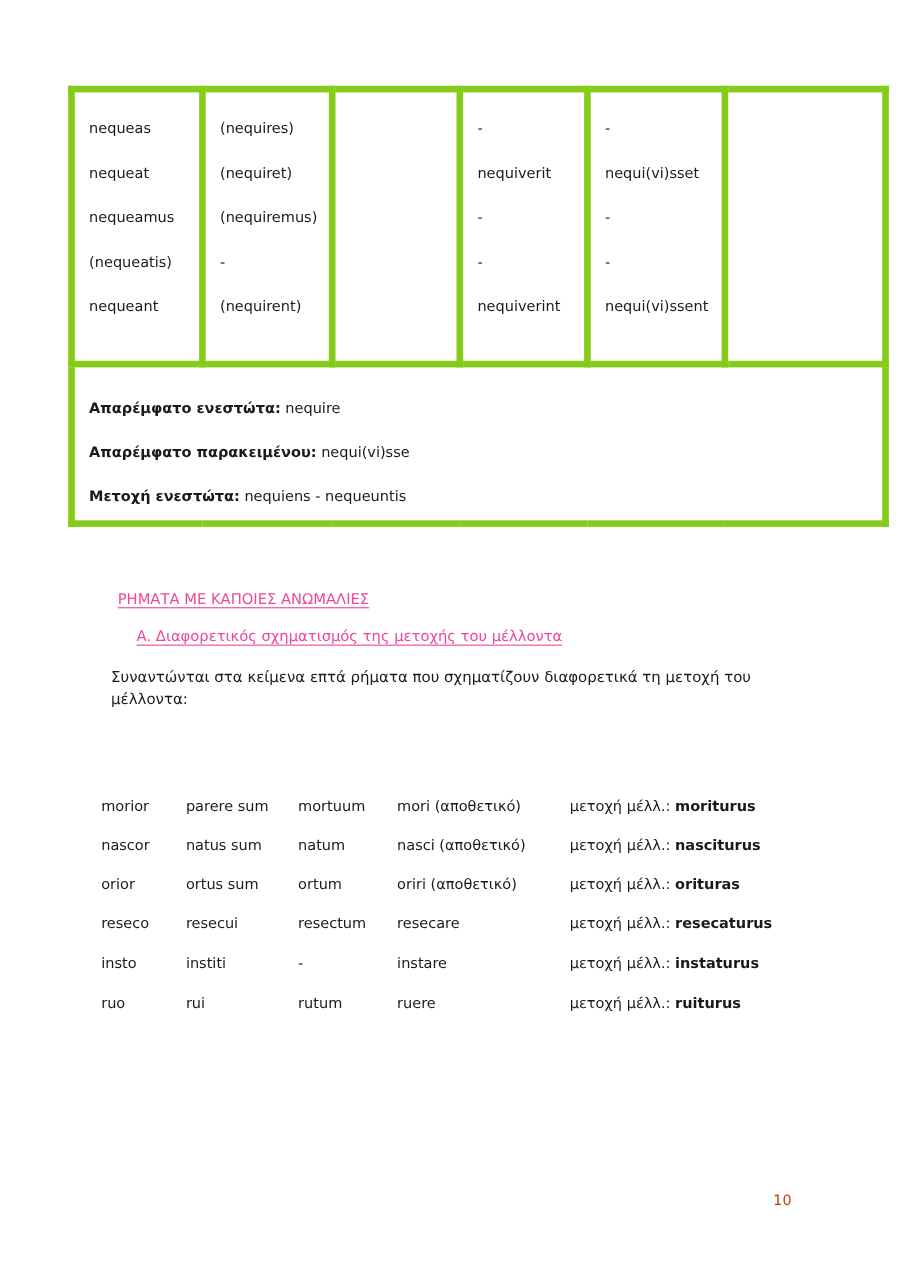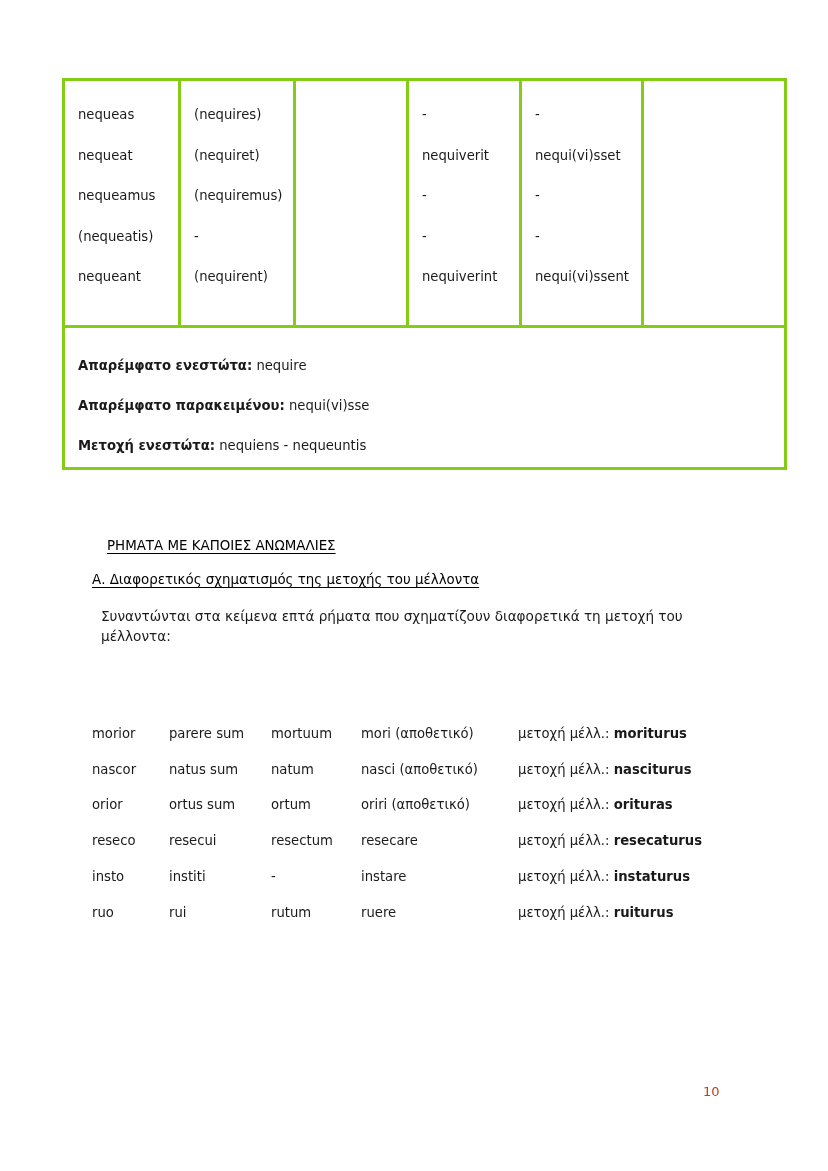--- a/index.html
+++ b/index.html
@@ -19,21 +19,21 @@
   
   .verb-table {
     position: absolute;
     left: 62px;
     top: 78px;
     width: 704px;
     border-collapse: collapse;
     table-layout: fixed;
   }
   .verb-table td {
-    border: 3px solid #84cc16;
+    border: 6px solid #84cc16;
     padding: 0;
     vertical-align: top;
   }
   .grid-cell {
     padding: 14px 12px 14px 13px;
     font-size: 13.2px;
     line-height: 40.6px;
     color: #1a1a1a;
     white-space: nowrap;
     height: 244px;
@@ -62,27 +62,27 @@
     margin-top: 11px;
   }
   .summary-line .val {
     font-weight: normal;
   }
 
   
   .section-heading {
     position: absolute;
     font-size: 13.4px;
-    color: #000000;
+    color: #ec4899;
     text-decoration: underline;
     text-underline-offset: 3px;
     white-space: nowrap;
   }
   #heading-main { left: 107px; top: 538px; }
-  #heading-sub  { left: 92px; top: 572px; }
+  #heading-sub  { left: 124px; top: 572px; }
 
   .intro-paragraph {
     position: absolute;
     left: 101px;
     top: 607px;
     width: 592px;
     font-size: 13.6px;
     line-height: 19.5px;
     color: #1a1a1a;
   }

